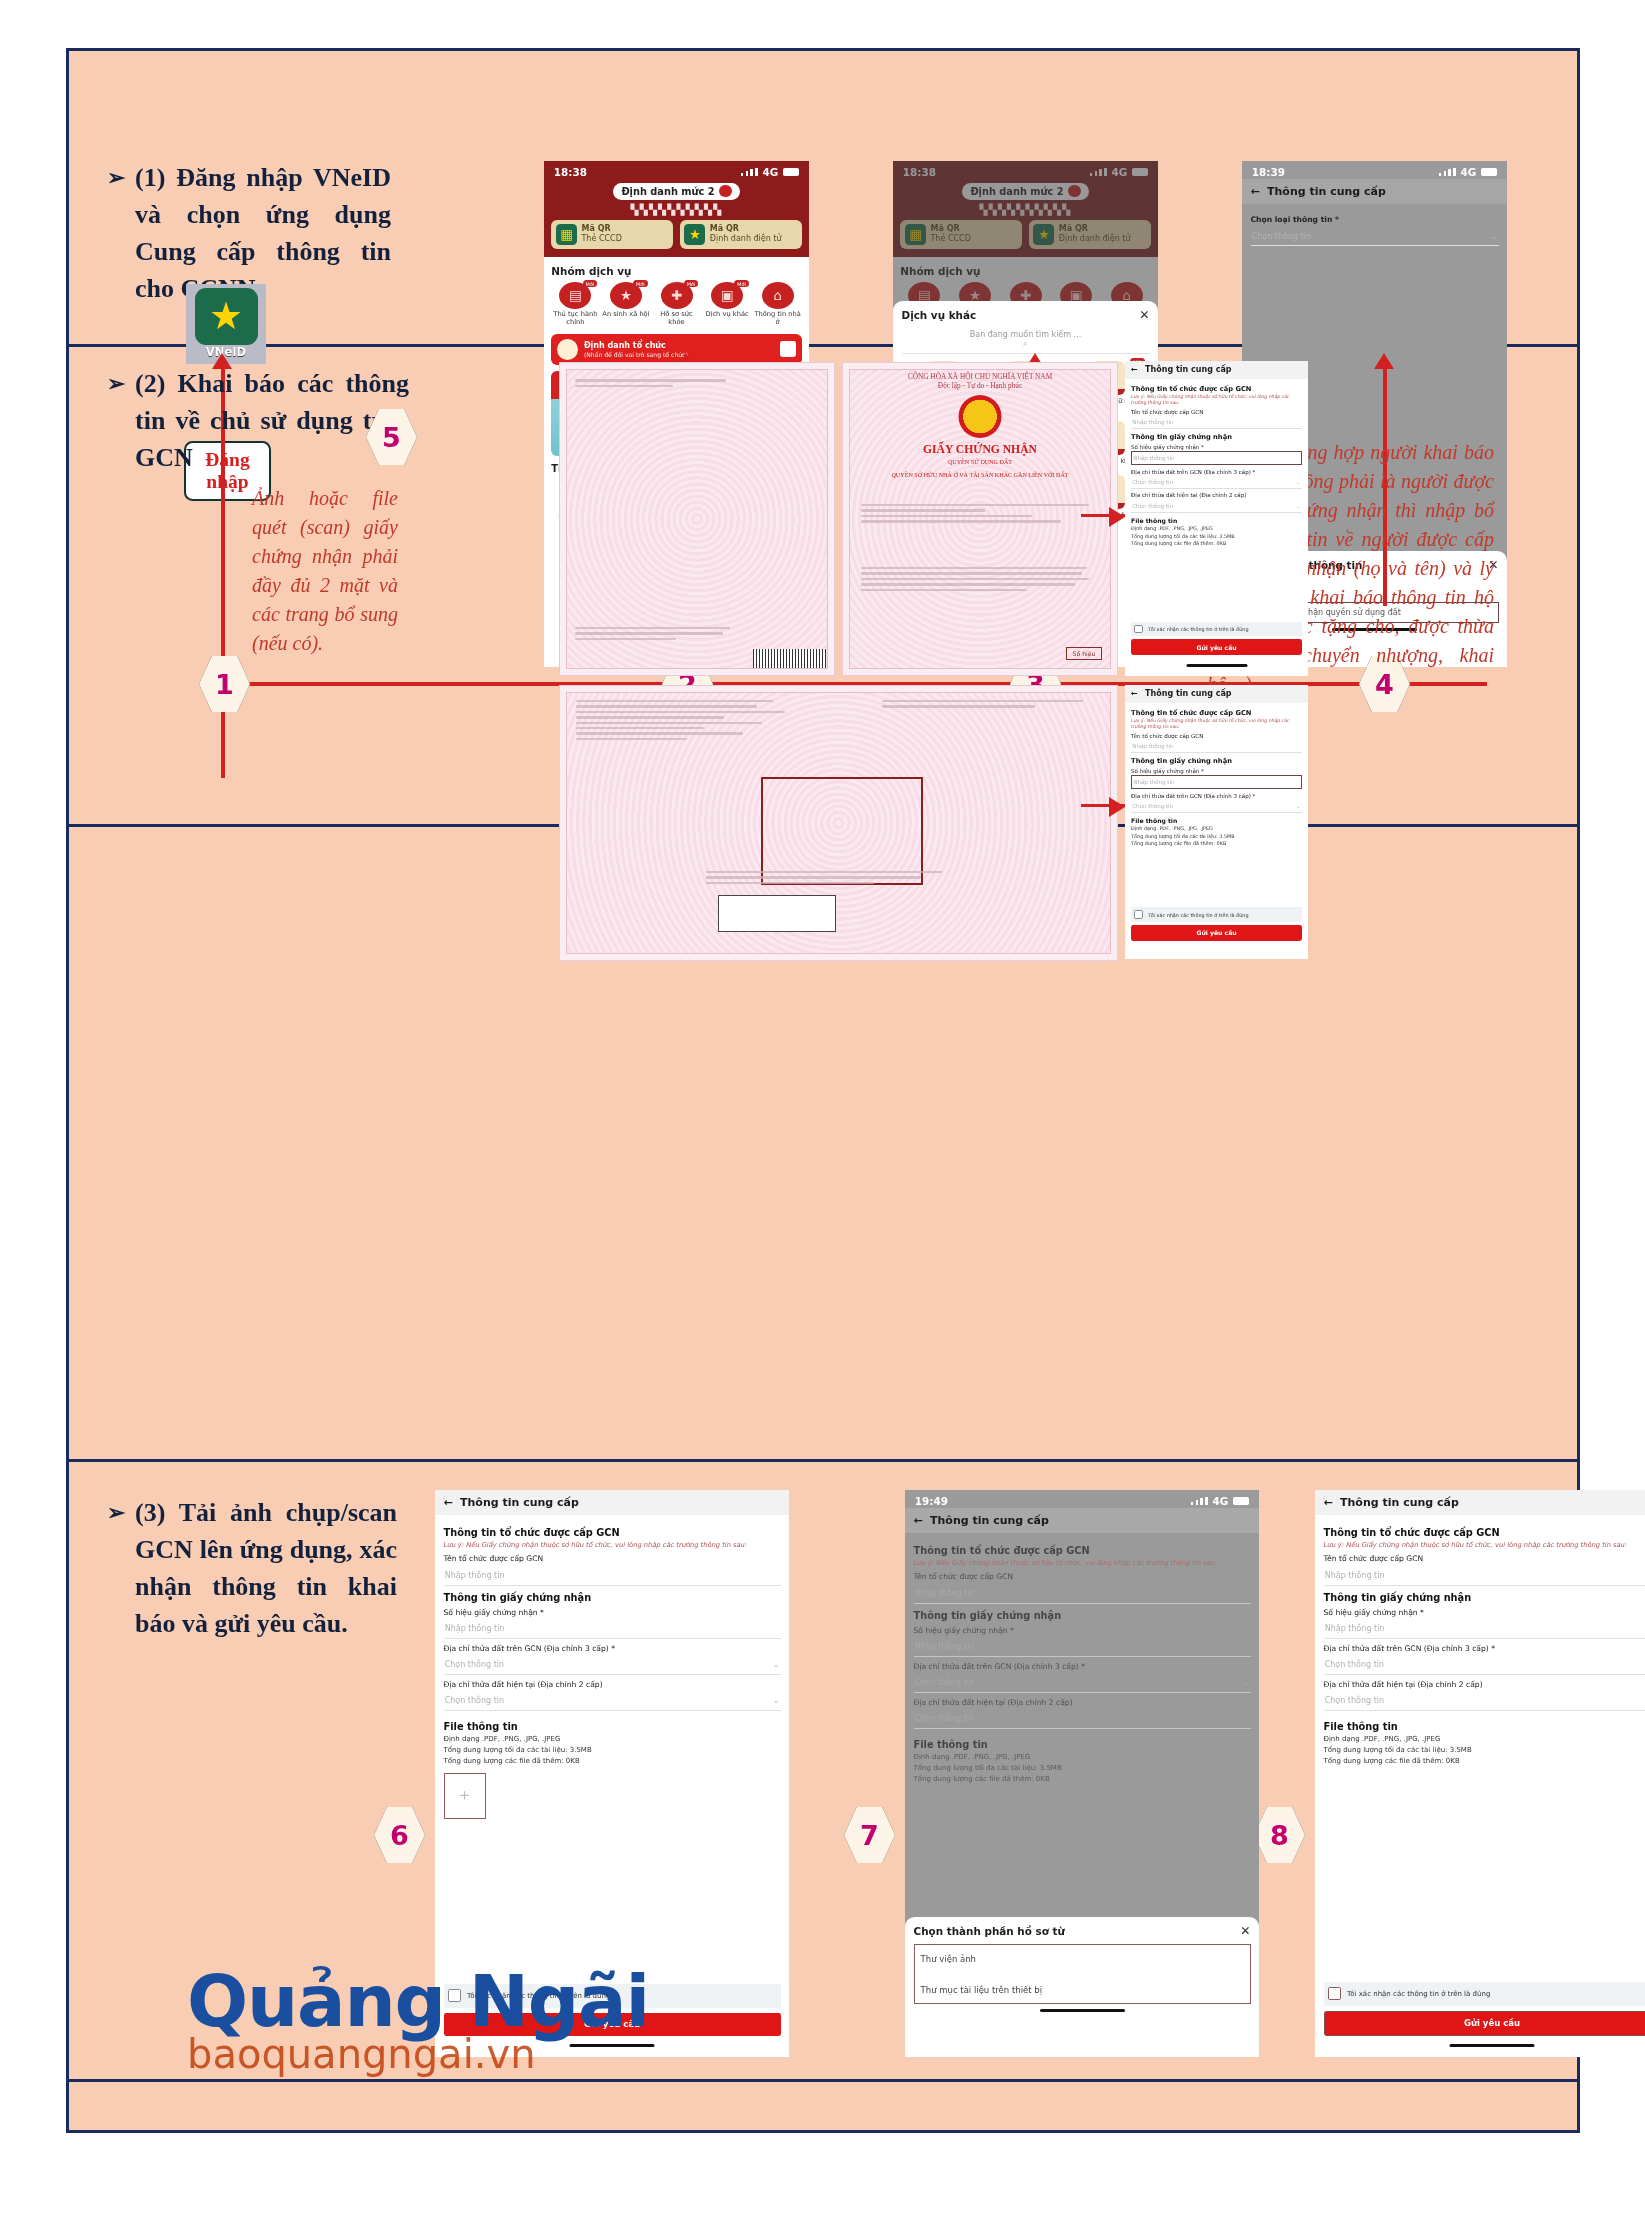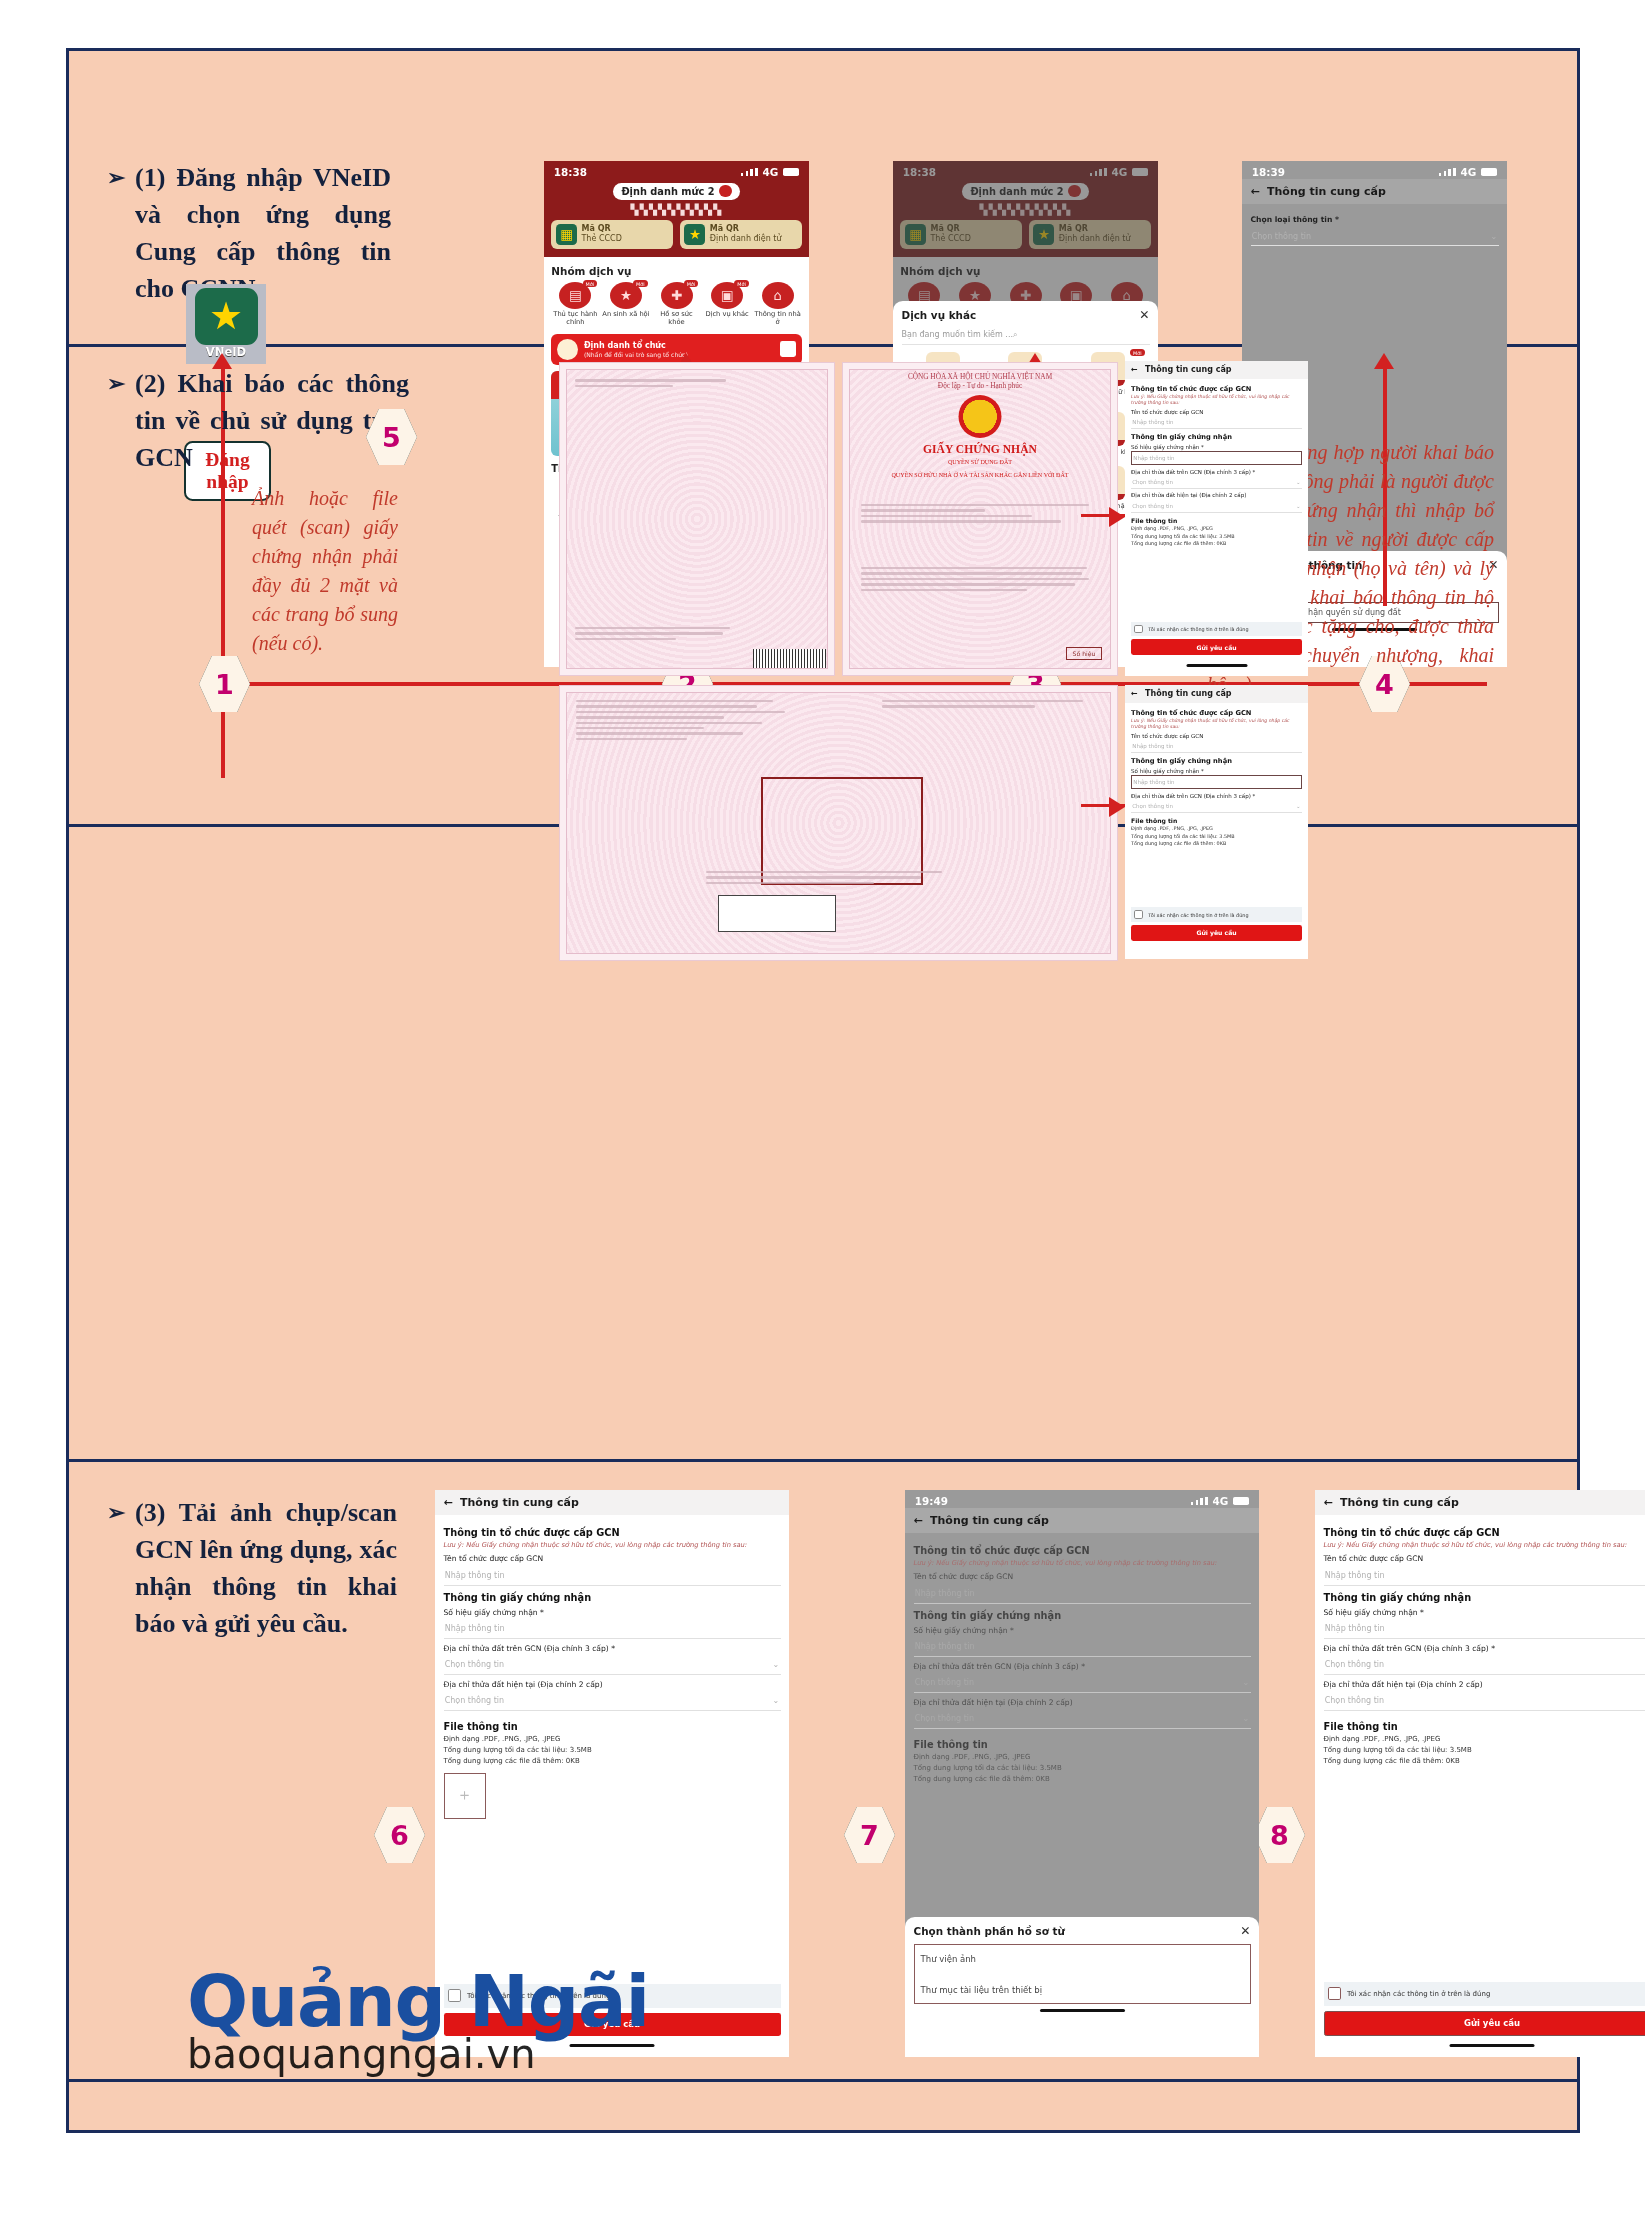--- a/index.html
+++ b/index.html
@@ -126,21 +126,21 @@
   .tab.center .ti{width:32px;height:32px;background:#c62121;}
   .homebar{height:3px;width:85px;background:#111;border-radius:1.8px;margin:4.9px auto 3.7px auto;}
 
   
   .sheet{position:absolute;left:0;right:0;bottom:0;background:#fff;border-top-left-radius:9.8px;
          border-top-right-radius:9.8px;padding:7.3px 8.5px 0 8.5px;box-sizing:border-box;}
   .sheet-head{display:flex;justify-content:space-between;align-items:center;}
   .sheet-title{font-size:10.4px;font-weight:bold;color:#1c1c1c;}
   .sheet-x{font-size:12.2px;color:#333;}
   .searchbox{margin-top:7.3px;border-bottom:0.6px solid #e2e2e2;padding-bottom:4.9px;display:flex;
-             align-items:center;color:#9a9a9a;font-size:8px;}
+             align-items:center;color:#9a9a9a;font-size:8px;flex-direction:column;}
   .grid3{display:flex;flex-wrap:wrap;margin-top:6.1px;}
   .g3{width:33.33%;text-align:center;margin-bottom:8.5px;position:relative;box-sizing:border-box;padding:0 1.2px;}
   .g3 .gi{width:34px;height:28px;margin:0 auto;border-radius:6.1px;background:#f6e4c3;
           border-bottom:6.7px solid #b42020;}
   .g3 .gn{font-size:6.4px;color:#333;margin-top:3px;line-height:1.2;}
   .g3 .gb{position:absolute;right:4.9px;top:-2.4px;background:#c62121;color:#fff;font-size:4.9px;
           border-radius:4.3px;padding:0.6px 3px;}
 
   
   .dim{position:absolute;left:0;top:0;right:0;bottom:0;background:rgba(70,70,70,.55);}
@@ -175,21 +175,21 @@
   .cert-t2{position:absolute;left:0;right:0;top:80px;text-align:center;color:#d01a1a;font-weight:bold;
            font-size:11.6px;font-family:"Liberation Serif",serif;}
   .cert-t3{position:absolute;left:0;right:0;top:96px;text-align:center;color:#d01a1a;font-size:6.1px;}
   .barcode{position:absolute;right:8.5px;bottom:7.3px;width:73px;height:18.3px;
            background:repeating-linear-gradient(90deg,#333 0 1.2px,#fff 1.2px 3px);}
   .blurline{height:2.4px;background:#cdb0bb;border-radius:1.2px;margin:3px 0;opacity:.75;}
 
   .watermark{position:absolute;left:118px;top:1917px;width:524px;pointer-events:none;}
   .wm-main{font-family:"DejaVu Sans",sans-serif;font-weight:bold;font-size:72px;color:#1a4fa0;
            letter-spacing:-1.2px;line-height:.92;}
-  .wm-sub{font-family:"DejaVu Sans",sans-serif;font-size:40px;color:#000000;opacity:.85;line-height:1;}
+  .wm-sub{font-family:"DejaVu Sans",sans-serif;font-size:40px;color:#c2410c;opacity:.85;line-height:1;}
 
   .footnote{position:absolute;left:0;right:0;bottom:9.8px;text-align:center;color:#c0392b;
             font-style:italic;font-weight:bold;font-size:18.3px;font-family:"Liberation Serif",serif;}
 </style>
 </head>
 <body>
 
 <div class="page">
  <div class="frame">
 

